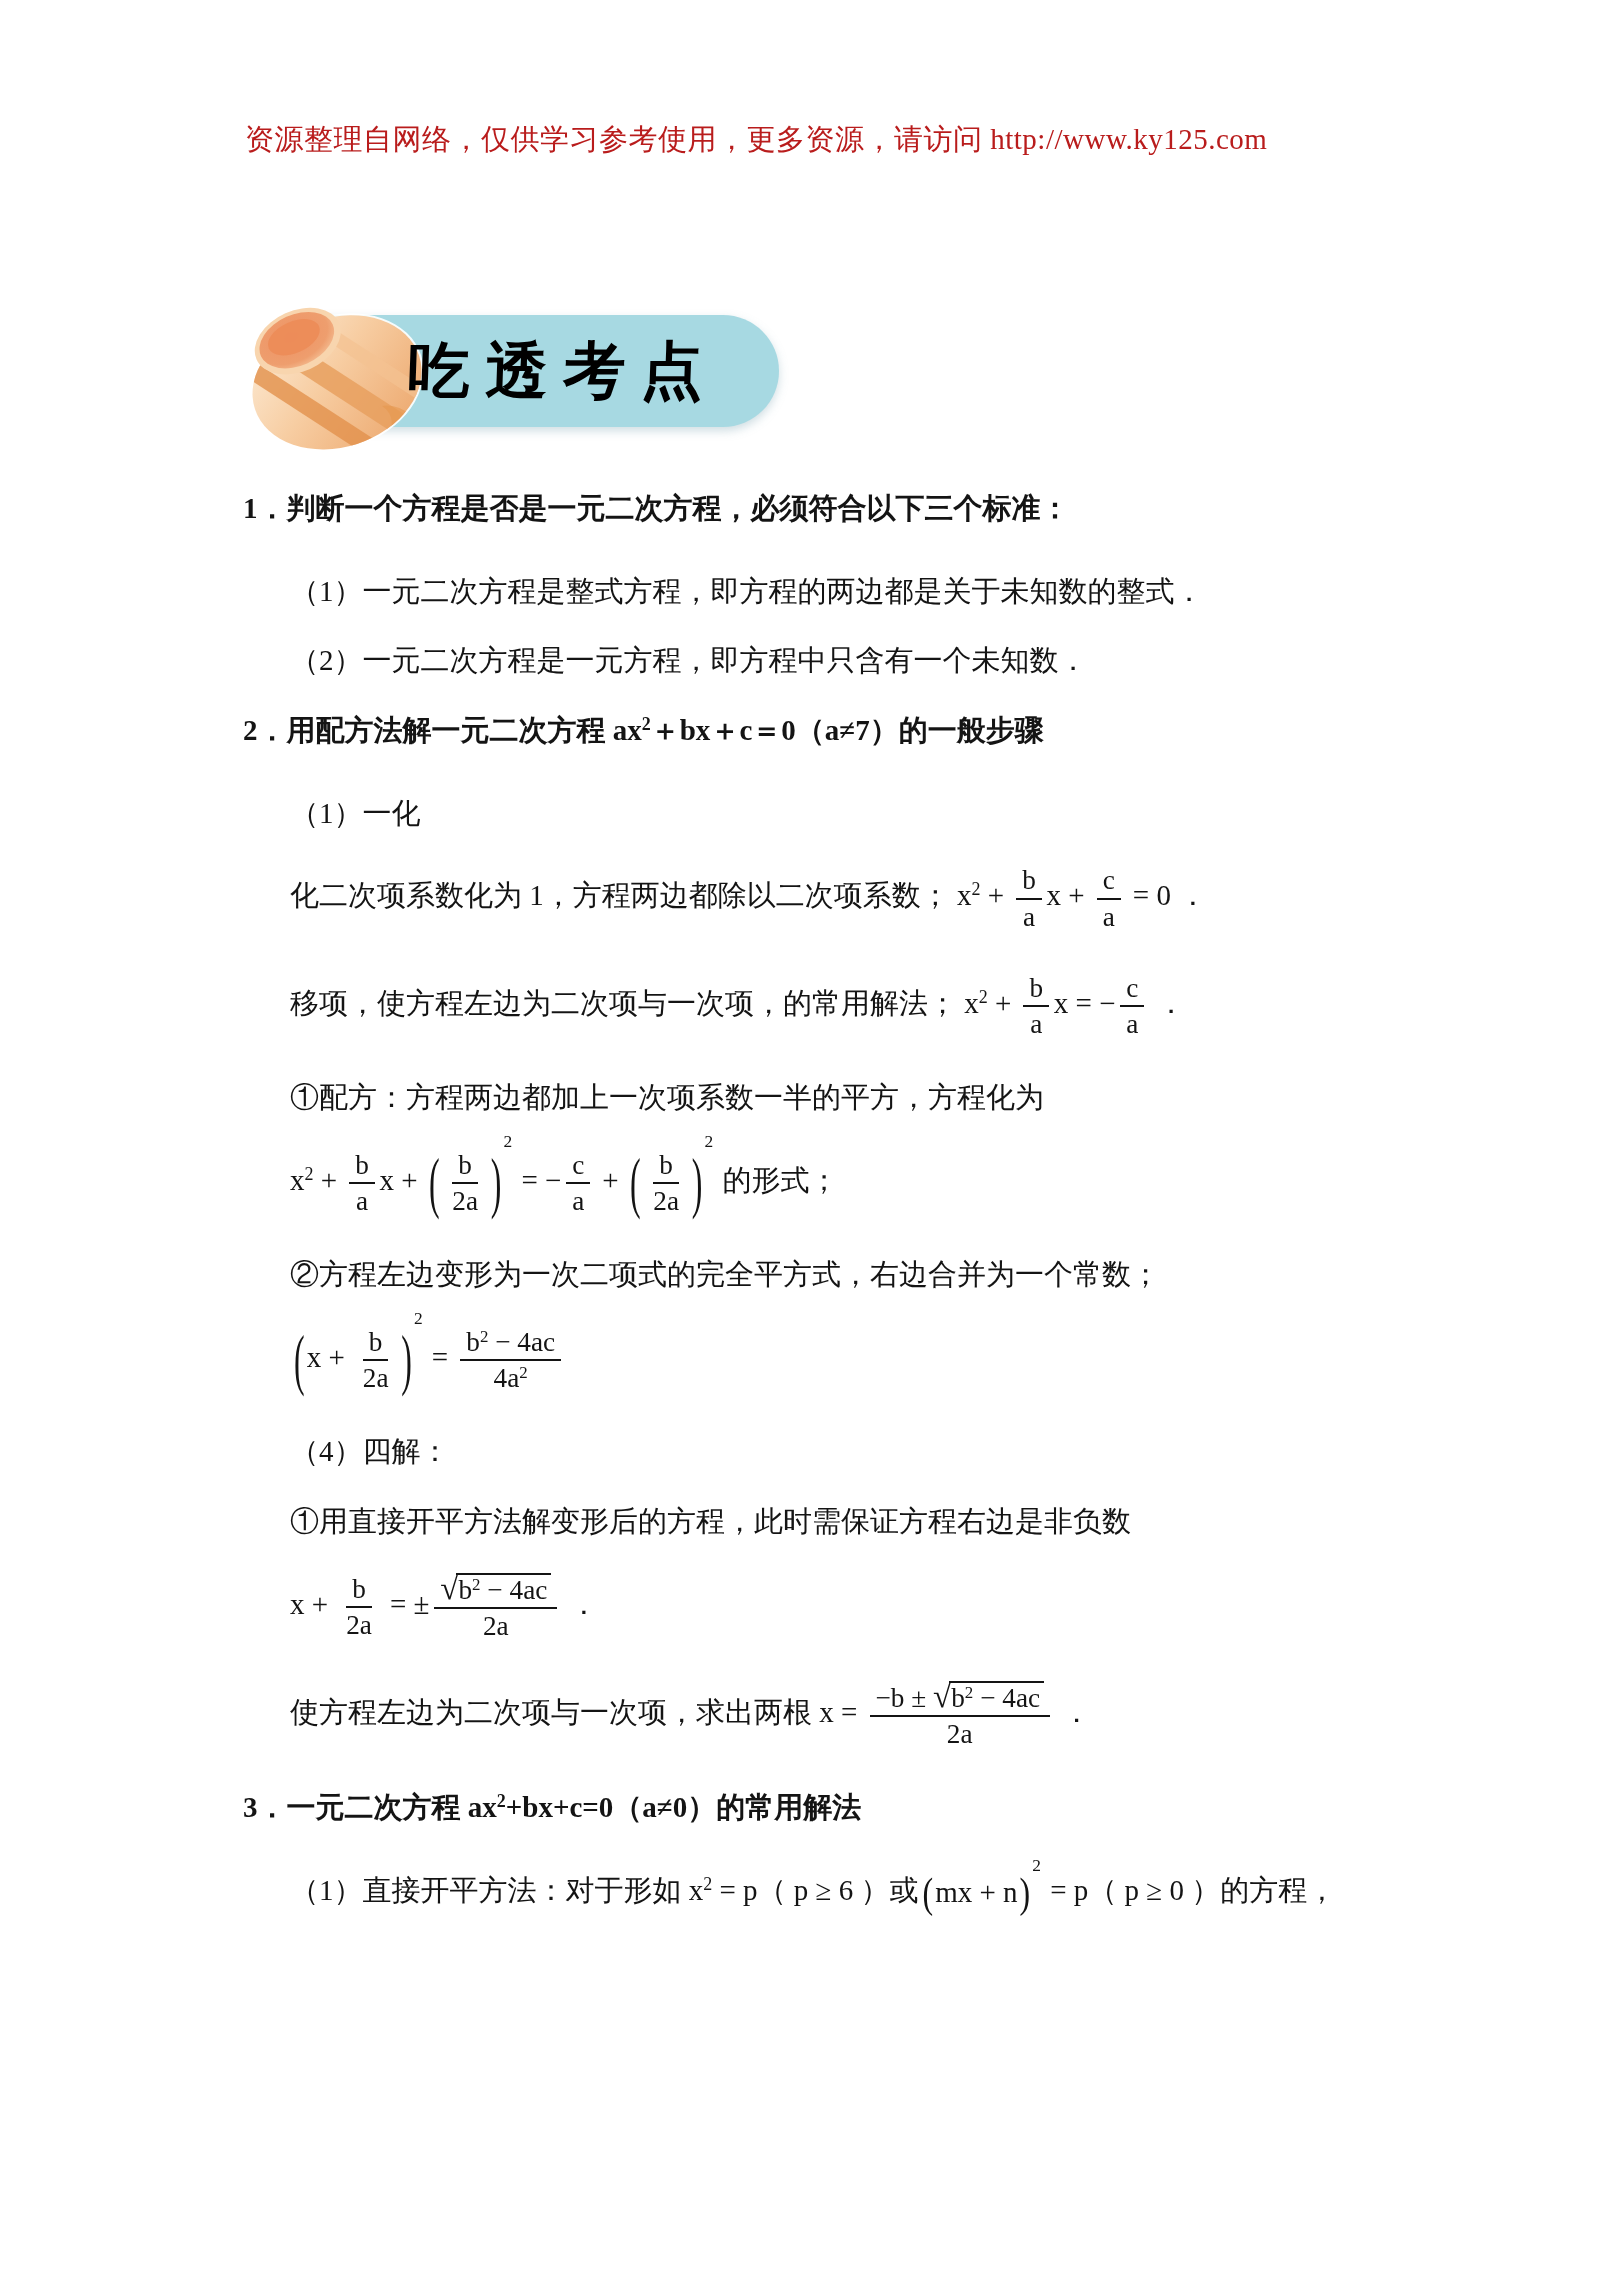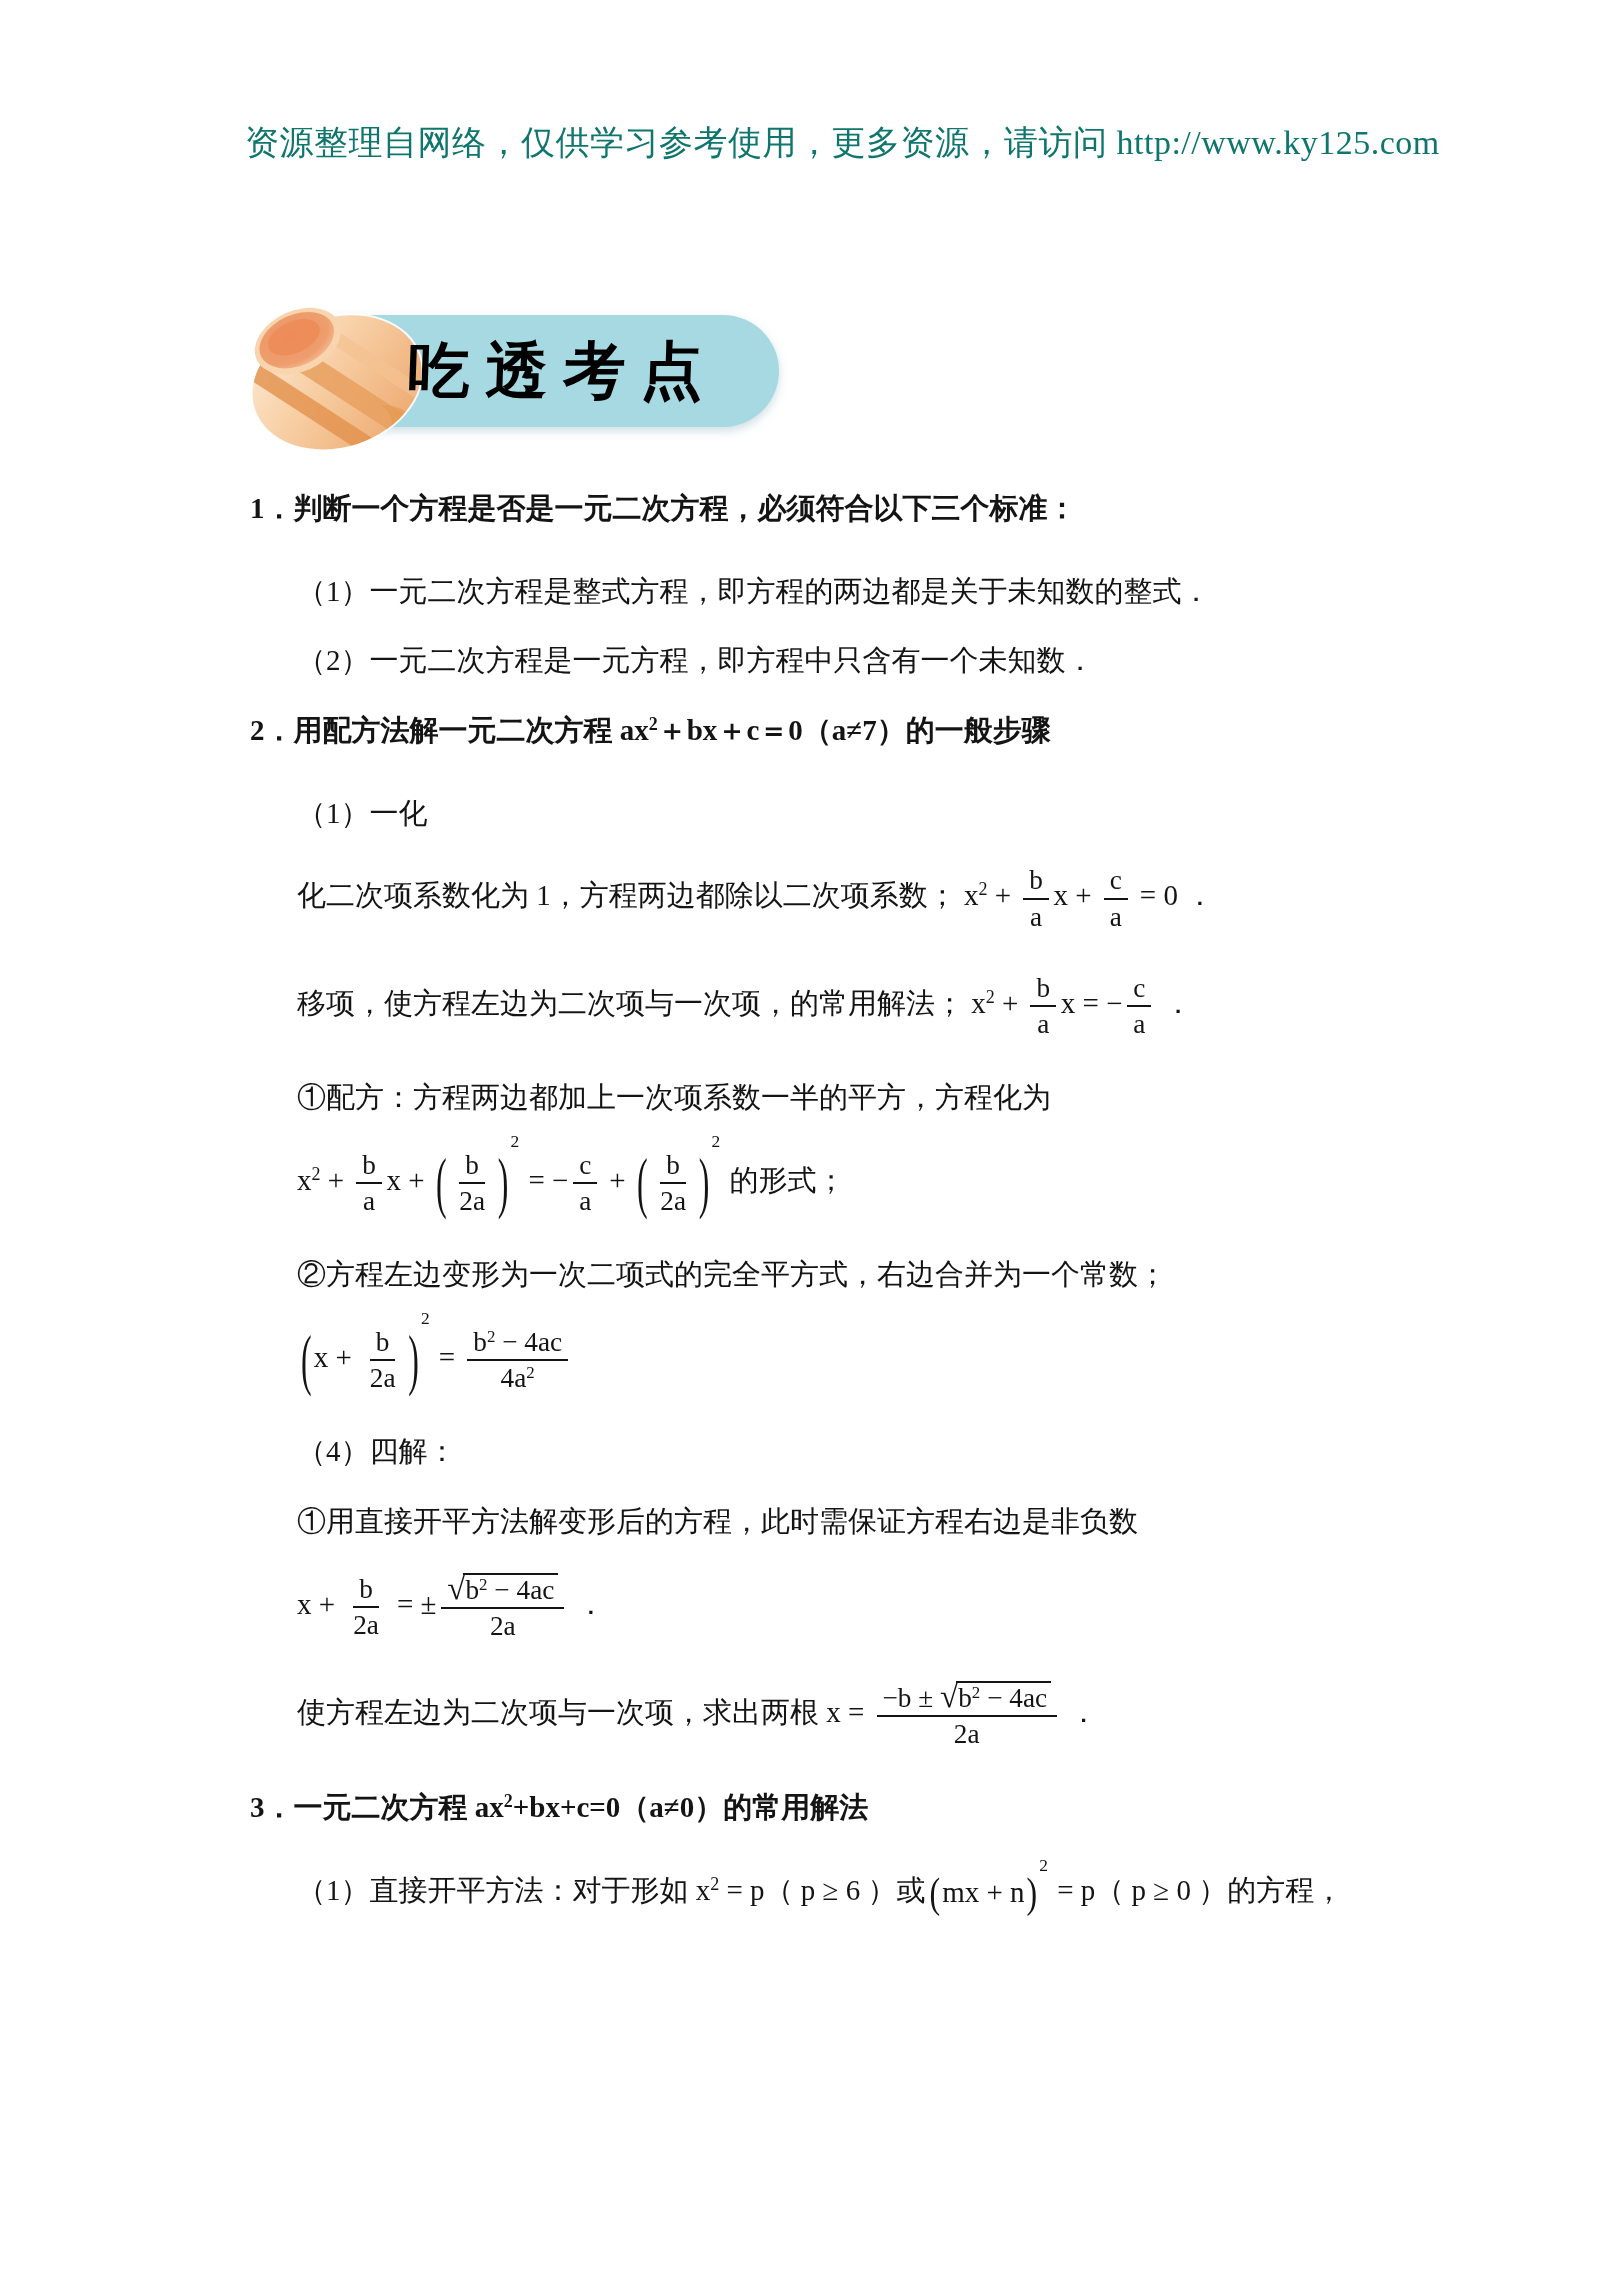--- a/index.html
+++ b/index.html
@@ -7,39 +7,39 @@
     position:relative;
     width:1621px;height:2293px;
     margin:0 auto;
     background:#ffffff;
     font-family:"Liberation Serif","DejaVu Serif",serif;
     color:#141414;
     overflow:hidden;
   }
   .doc-header{
     position:absolute;left:245px;top:120px;
-    font-size:34px;letter-spacing:0.5px;color:#0f766e;
+    font-size:29px;letter-spacing:0.5px;color:#b91c1c;
   }
   
   .badge{position:absolute;left:241px;top:286px;width:568px;height:176px;}
   .pill{
     position:absolute;left:25.5px;top:29px;width:512px;height:112px;
     border-radius:59px;
     box-shadow:0 3.9px 9.8px rgba(120,160,175,0.35), 0 0 0 4.9px rgba(255,255,255,0.9);
   }
   .badge-label{
     position:absolute;left:167px;top:43px;width:372px;
     font-size:62px;font-weight:900;letter-spacing:15.7px;color:#000;
     font-family:"Liberation Serif","DejaVu Serif",serif;
     transform:skewX(-2deg);
   }
   .shell{position:absolute;left:-5.9px;top:2px;}
   
   .content{
-    position:absolute;left:250px;top:490px;width:1157px;
+    position:absolute;left:243px;top:490px;width:1157px;
     font-size:29px;line-height:1.3;
   }
   .line{margin:0 0 32px 0;}
   .line.ind{padding-left:47px;}
   .line.hline{margin-bottom:45px;}
   .line.mline{margin-top:3.9px;margin-bottom:39px;}
   .b{font-weight:bold;}
   .it{}
   sup.s{font-size:0.62em;line-height:0;vertical-align:0.55em;}
   

